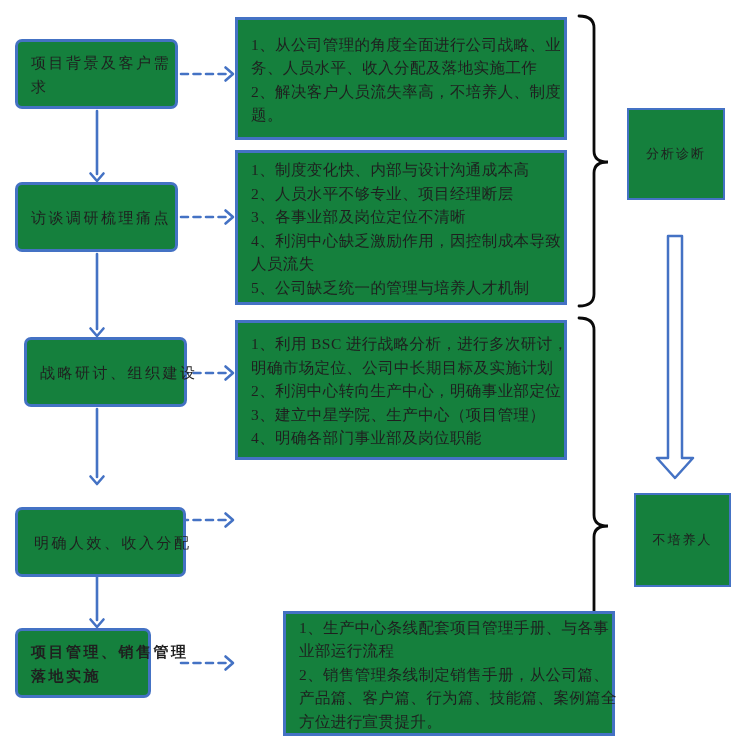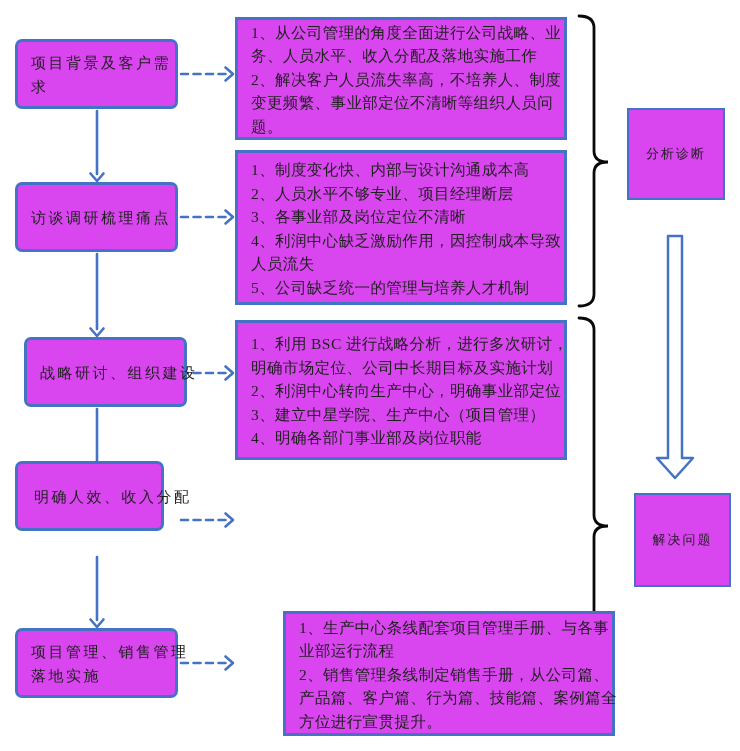--- a/index.html
+++ b/index.html
@@ -1,21 +1,21 @@
 <!DOCTYPE html>
 <html><head>
 <meta charset="utf-8">
 <style>
   html,body{margin:0;padding:0;background:#ffffff;}
   .canvas{
     position:relative;width:740px;height:751px;background:#ffffff;overflow:hidden;
     font-family:"Liberation Serif","DejaVu Serif",serif;color:#1f1f1f;
   }
   .overlay{position:absolute;left:0;top:0;width:740px;height:751px;pointer-events:none;}
-  .box{position:absolute;box-sizing:border-box;background:#d946ef;border:3px solid #4472C4;}
+  .box{position:absolute;box-sizing:border-box;background:#15803d;border:3px solid #4472C4;}
   .lbox{
     display:flex;flex-direction:column;justify-content:center;
     padding:2px 6px 0 13px;font-size:15px;letter-spacing:2.5px;line-height:24px;border-radius:7px;
   }
   .mbox{
     display:flex;flex-direction:column;justify-content:center;
     padding:2px 4px 0 13px;font-size:15.5px;letter-spacing:0.4px;line-height:23.5px;
   }
   .line{white-space:nowrap;}
   .stage{
@@ -81,33 +81,32 @@
   <div class="box lbox" style="left:15px;top:39px;width:163px;height:70px;">
     <div class="line">项目背景及客户需</div>
     <div class="line">求</div>
   </div>
   <div class="box lbox" style="left:15px;top:182px;width:163px;height:70px;">
     <div class="line">访谈调研梳理痛点</div>
   </div>
   <div class="box lbox" style="left:15px;top:337px;width:163px;height:70px;margin-left:9px;">
     <div class="line">战略研讨、组织建设</div>
   </div>
-  <div class="box lbox" style="left:15px;top:461px;width:149px;height:70px;padding-left:16px;">
+  <div class="box lbox" style="left:15px;top:507px;width:171px;height:70px;padding-left:16px;">
     <div class="line">明确人效、收入分配</div>
   </div>
-  <div class="box lbox" style="left:15px;top:628px;width:163px;height:70px;">
+  <div class="box lbox" style="left:15px;top:628px;width:136px;height:70px;font-weight:bold;">
     <div class="line">项目管理、销售管理</div>
     <div class="line">落地实施</div>
   </div>
 
   <div class="box mbox" style="left:235px;top:17px;width:332px;height:123px;">
     <div class="line">1、从公司管理的角度全面进行公司战略、业</div>
     <div class="line">务、人员水平、收入分配及落地实施工作</div>
     <div class="line">2、解决客户人员流失率高，不培养人、制度</div>
-    <div class="line">变更频繁、事业部定位不清晰等组织人员问</div>
     <div class="line">题。</div>
   </div>
   <div class="box mbox" style="left:235px;top:150px;width:332px;height:155px;">
     <div class="line">1、制度变化快、内部与设计沟通成本高</div>
     <div class="line">2、人员水平不够专业、项目经理断层</div>
     <div class="line">3、各事业部及岗位定位不清晰</div>
     <div class="line">4、利润中心缺乏激励作用，因控制成本导致</div>
     <div class="line">人员流失</div>
     <div class="line">5、公司缺乏统一的管理与培养人才机制</div>
   </div>
@@ -123,16 +122,16 @@
     <div class="line">业部运行流程</div>
     <div class="line">2、销售管理条线制定销售手册，从公司篇、</div>
     <div class="line">产品篇、客户篇、行为篇、技能篇、案例篇全</div>
     <div class="line">方位进行宣贯提升。</div>
   </div>
 
   <div class="box stage" style="left:627px;top:108px;width:98px;height:92px;">
     <span>分析诊断</span>
   </div>
   <div class="box stage" style="left:634px;top:493px;width:97px;height:94px;">
-    <span>解决问题</span>
+    <span>不培养人</span>
   </div>
 
 </div>
 
 </body></html>

